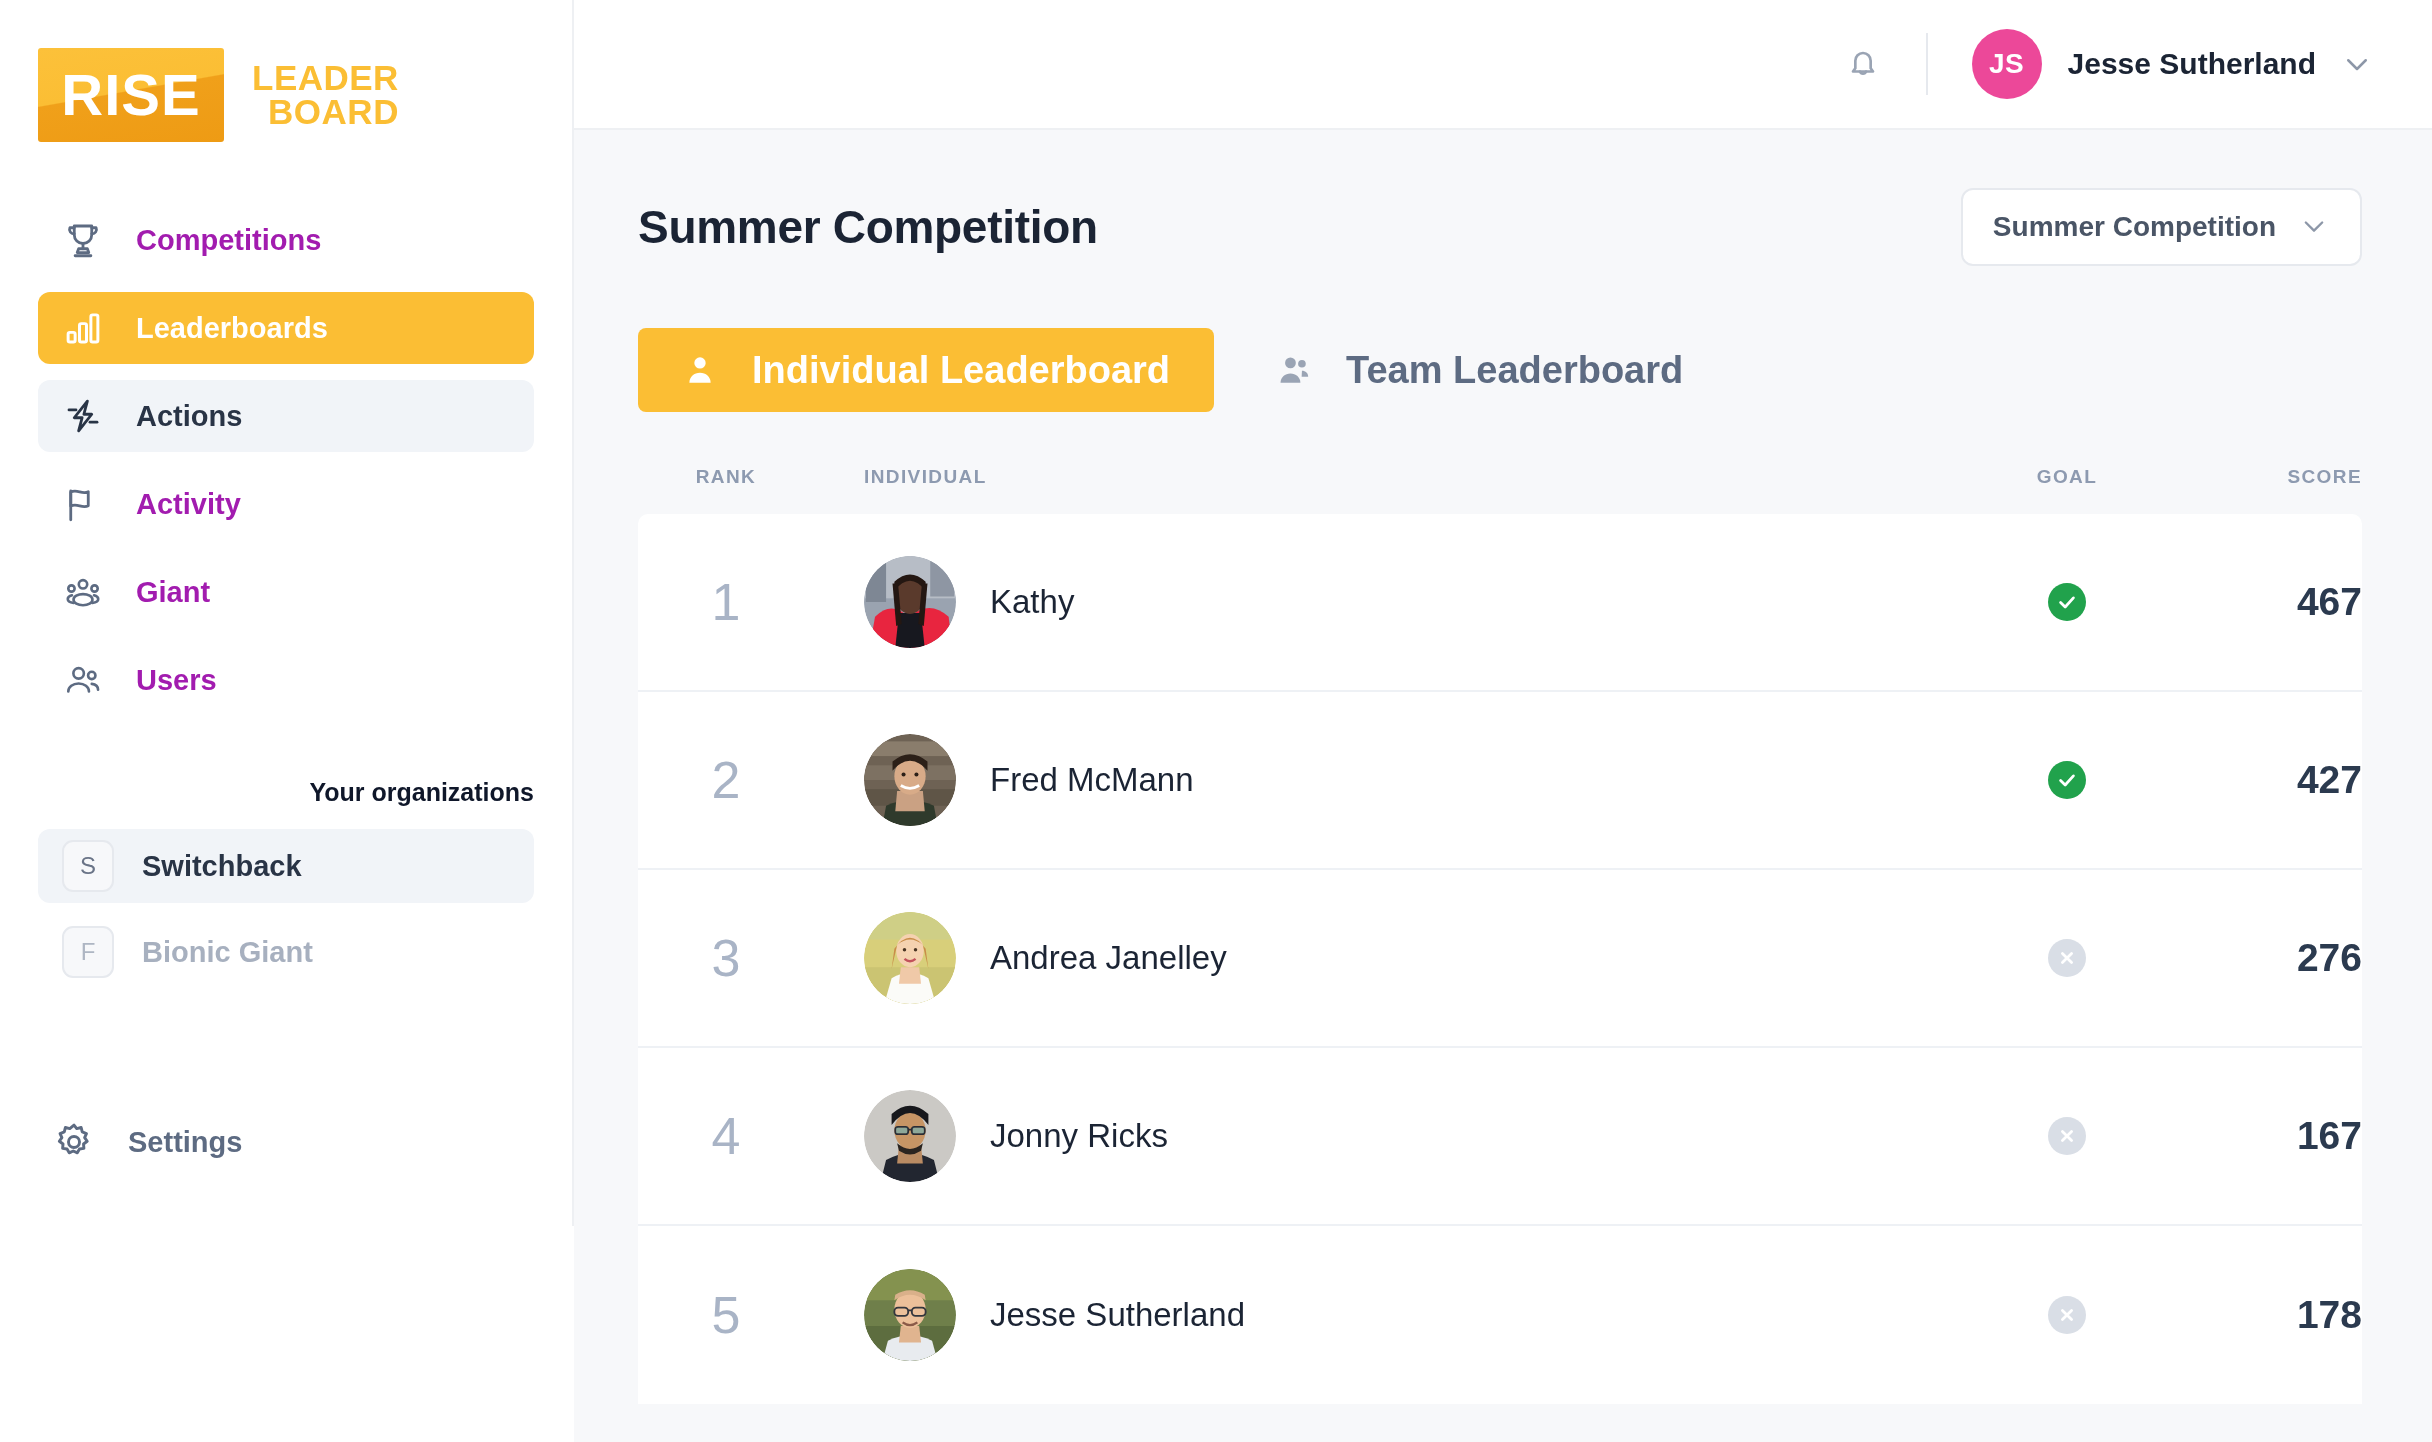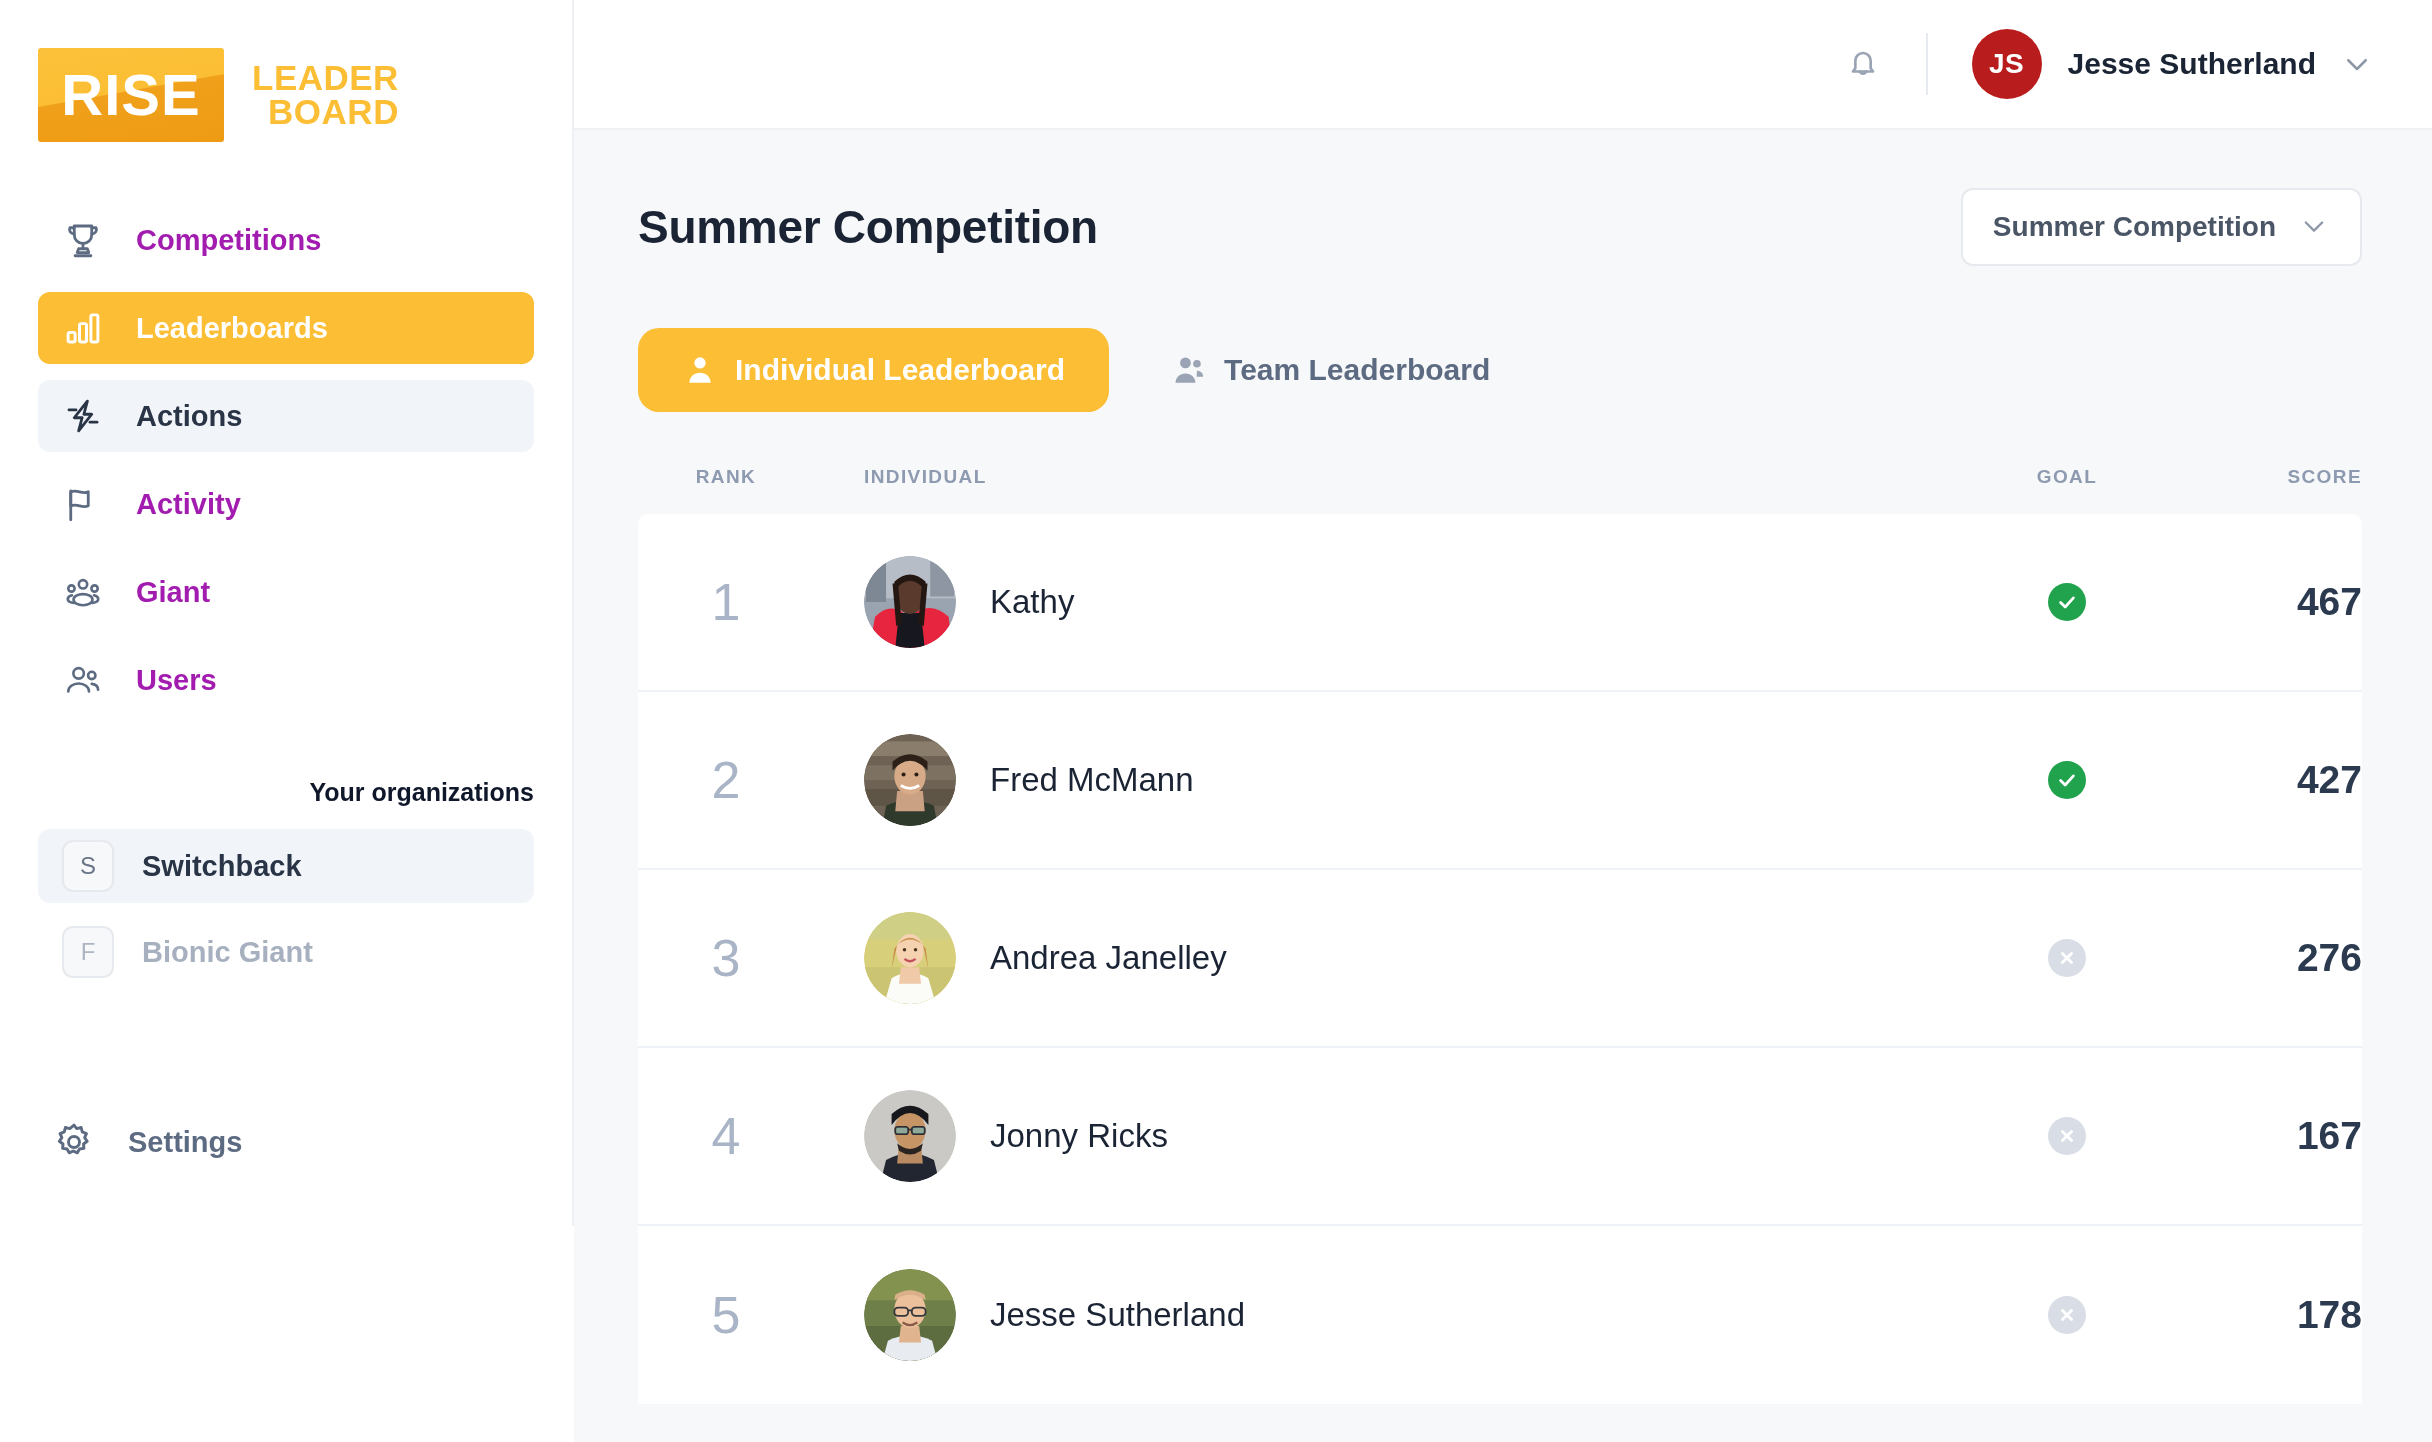--- a/index.html
+++ b/index.html
@@ -81,44 +81,44 @@
   .topbar {
     height: 130px; background: #ffffff; border-bottom: 2px solid #EEF0F3;
     display: flex; align-items: center; justify-content: flex-end;
     padding-right: 60px; gap: 0px; flex: 0 0 130px;
   }
   .bell { width: 46px; height: 46px; cursor: pointer; display:flex; align-items:center; justify-content:center; }
   .bell svg { width: 40px; height: 44px; display: block; }
   .divider { width: 2px; height: 62px; background: #E6E9EE; margin: 0 44px 0 40px; }
   .user { display: flex; align-items: center; gap: 26px; cursor: pointer; }
   .avatar-initials {
-    width: 70px; height: 70px; border-radius: 50%; background: #b91c1c;
+    width: 70px; height: 70px; border-radius: 50%; background: #ec4899;
     color: #ffffff; font-size: 28px; font-weight: 600;
     display: flex; align-items: center; justify-content: center; letter-spacing: 0.5px;
   }
   .user-name { color: #1B2434; font-size: 30px; font-weight: 700; }
   .chev { width: 30px; height: 30px; }
   .chev svg { width: 30px; height: 30px; display: block; }
 
   .content { padding: 58px 70px 0 64px; flex: 1; min-height: 0; }
   .page-head { display: flex; align-items: center; justify-content: space-between; margin-bottom: 62px; }
   .page-title { color: #1B2434; font-size: 46px; font-weight: 700; letter-spacing: -0.3px; }
   .select-box {
     background: #ffffff; border: 2px solid #E6E9EE; border-radius: 12px;
     height: 78px; padding: 0 30px; display: flex; align-items: center; gap: 24px;
     color: #4A5566; font-size: 28px; font-weight: 600; cursor: pointer; min-width: 380px;
     justify-content: space-between;
   }
   .select-box .chev svg { width: 28px; height: 28px; }
 
   .tabs { display: flex; align-items: center; gap: 18px; margin-bottom: 54px; }
   .tab {
-    display: flex; align-items: center; gap: 17px;
-    height: 84px; padding: 0 44px; border-radius: 21px;
-    font-size: 30px; font-weight: 700; cursor: pointer; color: #5D6B82;
+    display: flex; align-items: center; gap: 34px;
+    height: 84px; padding: 0 44px; border-radius: 8px;
+    font-size: 38px; font-weight: 700; cursor: pointer; color: #5D6B82;
   }
   .tab.active { background: #FBBE34; color: #ffffff; }
   .tab .ico svg { width: 36px; height: 34px; display: block; }
 
   .table { width: 100%; }
   .thead { display: flex; align-items: center; padding: 0 0 26px 0; }
   .th { color: #8D9AB0; font-size: 19px; font-weight: 700; letter-spacing: 1.4px; }
   .c-rank { width: 176px; text-align: center; flex: 0 0 176px; }
   .c-ind { flex: 1; padding-left: 50px; }
   .c-goal { width: 210px; text-align: center; flex: 0 0 210px; }

